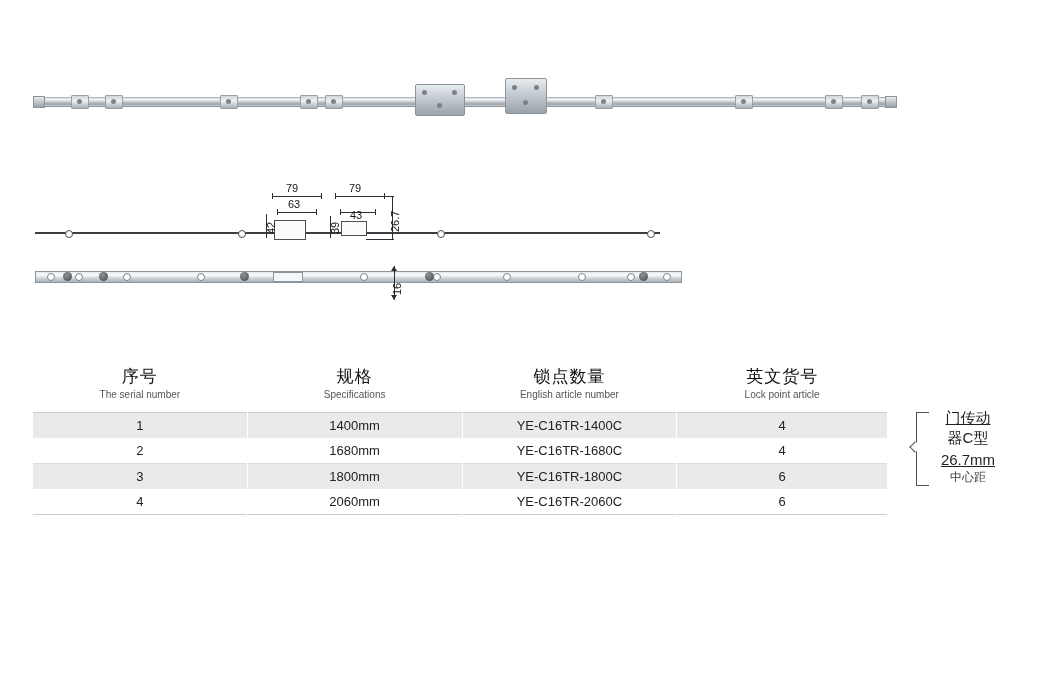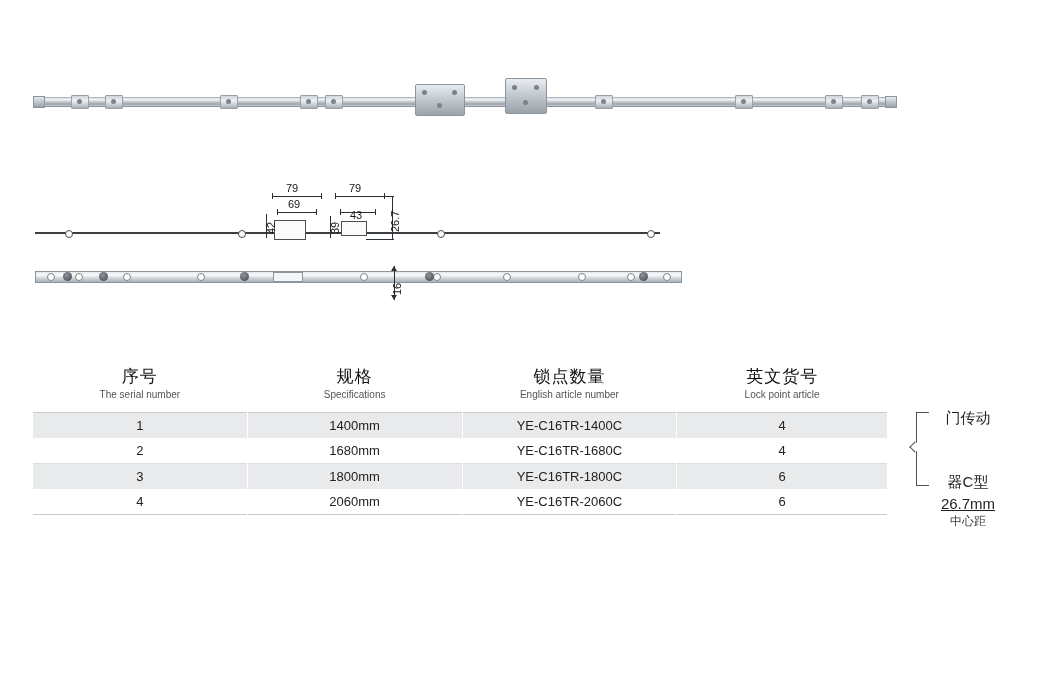--- a/index.html
+++ b/index.html
@@ -273,22 +273,22 @@
     content: "";
     position: absolute;
     left: -6px;
     top: 30px;
     width: 7px; height: 7px;
     border-left: 1px solid #4c5257;
     border-bottom: 1px solid #4c5257;
     transform: rotate(45deg);
     background: #fff;
   }
-  #side-note .nl1 { font-size: 15px; line-height: 1.35; }
-  #side-note .nl2 { font-size: 15px; line-height: 1.35; margin-top: 44px; }
+  #side-note .nl1 { font-size: 15px; line-height: 1.35; text-decoration: underline; }
+  #side-note .nl2 { font-size: 15px; line-height: 1.35; }
   #side-note .nl3 { font-size: 15px; line-height: 1.35; margin-top: 1px; text-decoration: underline; }
   #side-note .nl4 { font-size: 12px; color: #3b4146; line-height: 1.3; }
 </style>
 </head>
 <body>
 
 <div id="product-views">
 
   <div class="rod-top">
     <div class="bar"></div>
@@ -354,21 +354,21 @@
   <div class="dim-label" style="left:286px; top:182px;">79</div>
 
   <div class="dim-line-h" style="left:335px; top:196px; width:50px;"></div>
   <div class="tick" style="left:335px; top:193px;"></div>
   <div class="tick" style="left:384px; top:193px;"></div>
   <div class="dim-label" style="left:349px; top:182px;">79</div>
 
   <div class="dim-line-h" style="left:277px; top:212px; width:40px;"></div>
   <div class="tick" style="left:277px; top:209px;"></div>
   <div class="tick" style="left:316px; top:209px;"></div>
-  <div class="dim-label" style="left:288px; top:198px;">69</div>
+  <div class="dim-label" style="left:288px; top:198px;">63</div>
 
   <div class="dim-line-h" style="left:340px; top:212px; width:36px;"></div>
   <div class="tick" style="left:340px; top:209px;"></div>
   <div class="tick" style="left:375px; top:209px;"></div>
   <div class="dim-label" style="left:350px; top:209px;">43</div>
 
   <div class="dim-line-v" style="left:266px; top:214px; height:24px;"></div>
   <div class="dim-label vert" style="left:265px; top:234px;">42</div>
 
   <div class="dim-line-v" style="left:330px; top:216px; height:22px;"></div>

